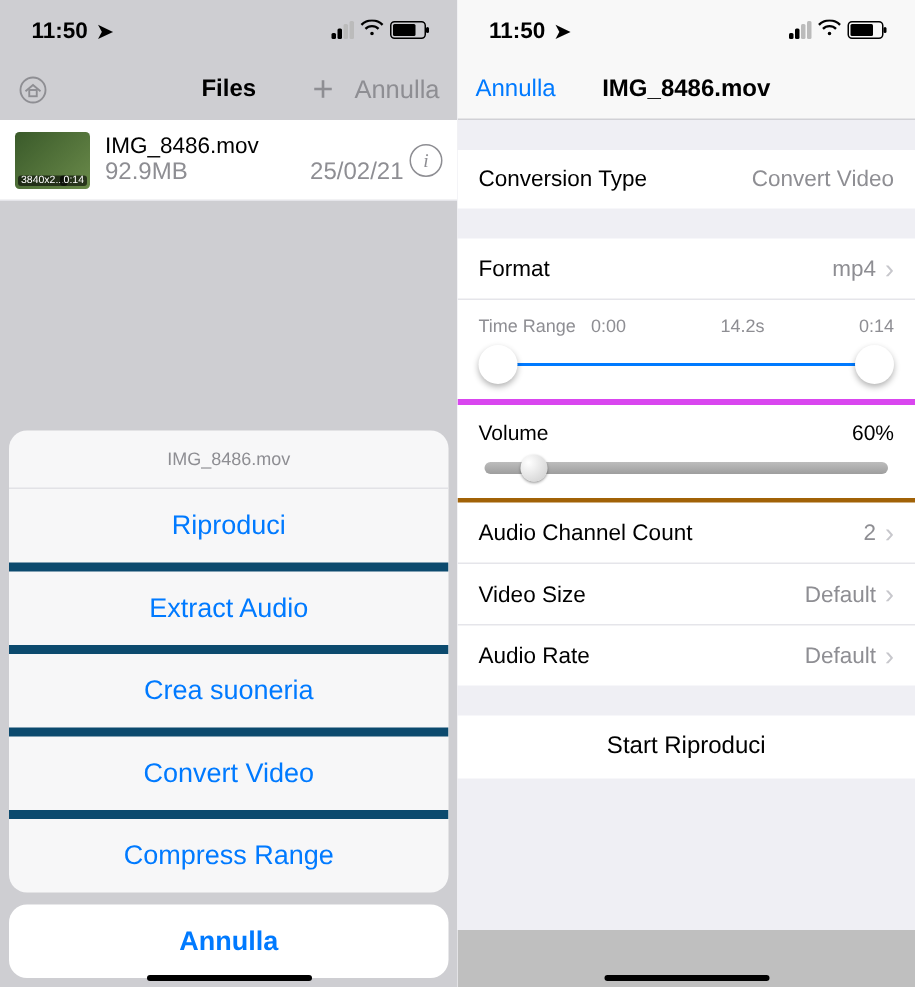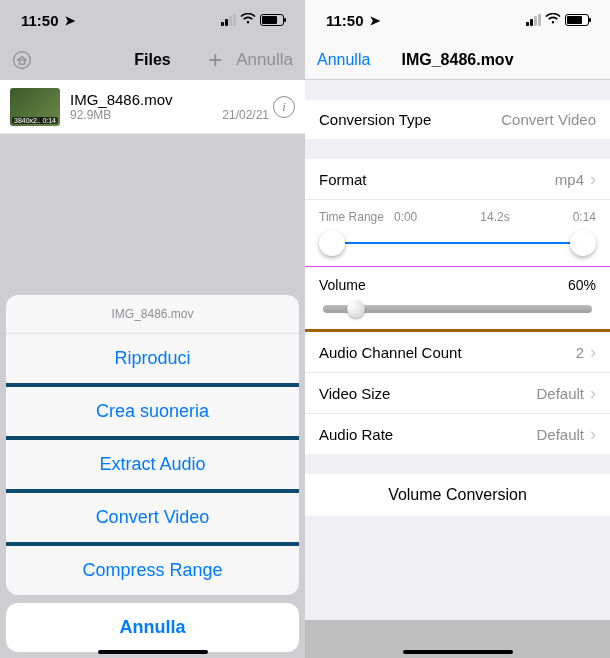--- a/index.html
+++ b/index.html
@@ -25,27 +25,27 @@
 
 .dim-overlay { position:absolute; inset:0; background:rgba(0,0,0,0.15); }
 
 .list { background:#fff; }
 .file-row { display:flex; align-items:center; padding:6px 10px; border-bottom:1px solid #e5e5ea; height:54px; }
 .thumb { width:50px; height:38px; background: linear-gradient(135deg,#3a5a2a,#6a8a4a); border-radius:3px; position:relative; font-size:7px; color:#fff; margin-right:10px; }
 .thumb .res { position:absolute; bottom:2px; left:2px; background:rgba(0,0,0,.6); padding:0 2px; border-radius:2px; }
 .thumb .dur { position:absolute; bottom:2px; right:2px; background:rgba(0,0,0,.6); padding:0 2px; border-radius:2px; }
 .file-info { flex:1; }
 .file-name { font-size:15px; font-weight:500; }
-.file-meta { font-size:12px; color:#8e8e93; display:flex; justify-content:space-between; padding-right: 4px; }
+.file-meta { font-size:16px; color:#8e8e93; display:flex; justify-content:space-between; padding-right: 4px; }
 .info-circle { width:22px; height:22px; border:1.5px solid #8e8e93; border-radius:50%; display:flex; align-items:center; justify-content:center; font-size:13px; color:#8e8e93; font-style:italic; font-family: Georgia, serif; }
 
 .sheet-backdrop { position:absolute; left:0; right:0; bottom:0; top:0; display:flex; flex-direction:column; justify-content:flex-end; padding:6px; }
 .action-sheet { background:#f7f7f8; border-radius:12px; overflow:hidden; margin-bottom:8px; }
 .sheet-header { text-align:center; font-size:12px; color:#8e8e93; padding:12px 0; border-bottom:1px solid #e2e2e6; }
-.sheet-opt { text-align:center; color:#007aff; font-size:18px; padding:14px 0; border-bottom:4px solid #0c4a6e; }
+.sheet-opt { text-align:center; color:#007aff; font-size:18px; padding:14px 0; border-bottom:6px solid #0c4a6e; }
 .sheet-opt:last-child { border-bottom:none; }
 .sheet-cancel { background:#fff; border-radius:12px; text-align:center; color:#007aff; font-size:18px; font-weight:600; padding:14px 0; }
 
 .home-ind { position:absolute; bottom:4px; left:50%; transform:translateX(-50%); width:110px; height:4px; background:#000; border-radius:3px; }
 
 
 .group { margin-top:20px; background:#fff; }
 .cell { display:flex; justify-content:space-between; align-items:center; padding:11px 14px; border-bottom:1px solid #e5e5ea; font-size:15px; }
 .cell:last-child { border-bottom:none; }
 .cell .val { color:#8e8e93; display:flex; align-items:center; gap:6px; }
@@ -115,34 +115,34 @@
       <div class="list">
         <div class="file-row">
           <div class="thumb">
             <span class="res">3840x2...</span>
             <span class="dur">0:14</span>
           </div>
           <div class="file-info">
             <div class="file-name">IMG_8486.mov</div>
             <div class="file-meta">
               <span>92.9MB</span>
-              <span>21/02/21</span>
+              <span>25/02/21</span>
             </div>
           </div>
           <span class="info-circle">i</span>
         </div>
       </div>
     </div>
 
     <div class="sheet-backdrop">
       <div class="action-sheet">
         <div class="sheet-header">IMG_8486.mov</div>
         <div class="sheet-opt">Riproduci</div>
+        <div class="sheet-opt">Extract Audio</div>
         <div class="sheet-opt">Crea suoneria</div>
-        <div class="sheet-opt">Extract Audio</div>
         <div class="sheet-opt">Convert Video</div>
         <div class="sheet-opt">Compress Range</div>
       </div>
       <div class="sheet-cancel">Annulla</div>
     </div>
 
     <div class="home-ind"></div>
   </div>
 
   <div class="phone" style="background:#efeff4">
@@ -185,21 +185,21 @@
     </div>
 
     <div class="group">
       <div class="cell">
         <span>Format</span>
         <span class="val">
             <span>mp4</span>
             <span class="chev">›</span>
           </span>
       </div>
-      <div class="sub-cell" style="border-bottom:1px solid #d946ef">
+      <div class="sub-cell" style="border-bottom:4px solid #d946ef">
         <div class="time-row">
           <span><span>Time Range</span>&nbsp;&nbsp;&nbsp;<span>0:00</span></span>
           <span>14.2s</span>
           <span>0:14</span>
         </div>
         <div class="slider-track">
           <div class="range-line"></div>
           <div class="range-fill" style="left:10px;right:10px"></div>
           <div class="knob" style="left:0"></div>
           <div class="knob" style="right:0"></div>
@@ -231,19 +231,19 @@
       </div>
       <div class="cell">
         <span>Audio Rate</span>
         <span class="val">
             <span>Default</span>
             <span class="chev">›</span>
           </span>
       </div>
     </div>
 
-    <div class="start-btn">Volume Conversion</div>
+    <div class="start-btn">Start Riproduci</div>
 
     <div class="footbar"></div>
     <div class="home-ind"></div>
   </div>
 
 </div>
 
 </body></html>

